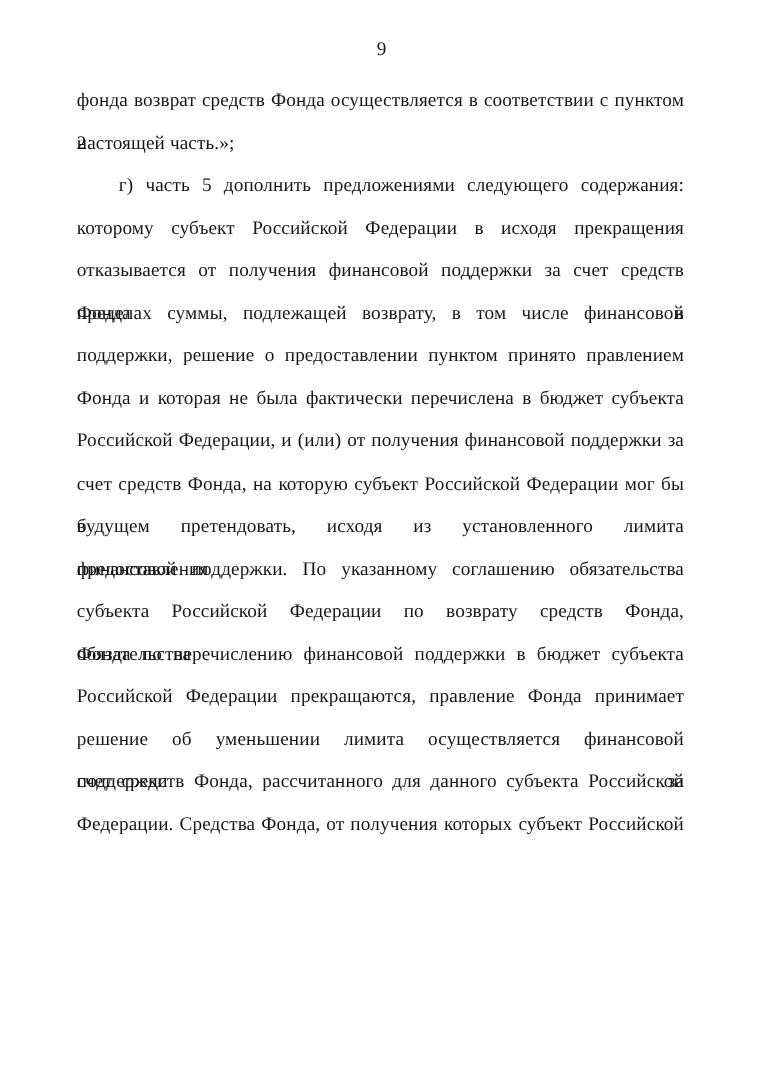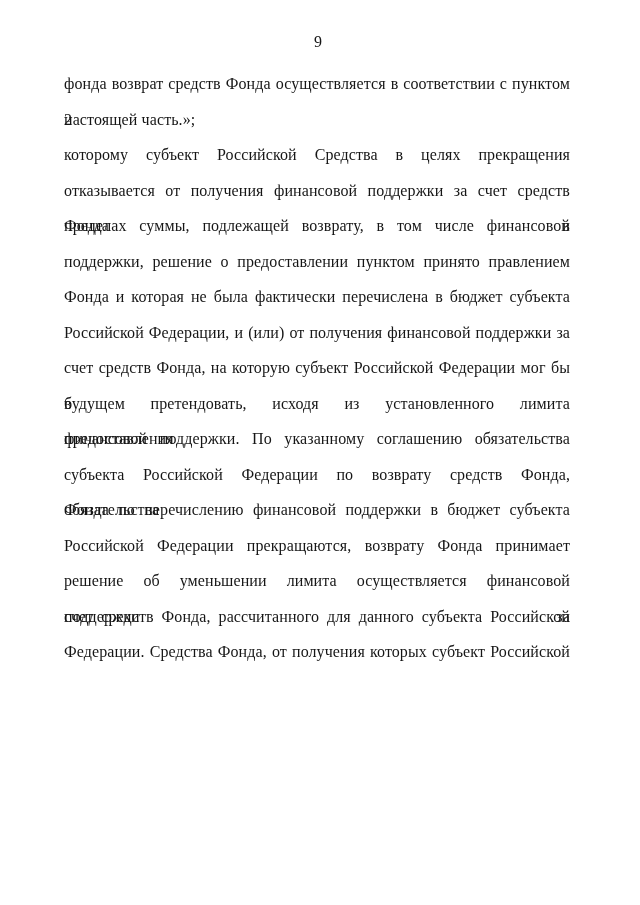--- a/index.html
+++ b/index.html
@@ -48,29 +48,30 @@
   }
 </style>
 </head>
 <body>
 
 <div class="page">
   <div class="page-number">9</div>
   <div class="content">
     <div class="line">фонда возврат средств Фонда осуществляется в соответствии с пунктом 2</div>
     <div class="line para-end">настоящей часть.»;</div>
-    <div class="line">которому субъект Российской Средства в целях прекращения</div>
+    <div class="line indent">г) часть 5 дополнить предложениями следующего содержания:</div>
+    <div class="line">которому субъект Российской Федерации в исходя прекращения</div>
     <div class="line">отказывается от получения финансовой поддержки за счет средств Фонда в</div>
     <div class="line">пределах суммы, подлежащей возврату, в том числе финансовой</div>
     <div class="line">поддержки, решение о предоставлении пунктом принято правлением</div>
     <div class="line">Фонда и которая не была фактически перечислена в бюджет субъекта</div>
     <div class="line">Российской Федерации, и (или) от получения финансовой поддержки за</div>
     <div class="line">счет средств Фонда, на которую субъект Российской Федерации мог бы в</div>
     <div class="line">будущем претендовать, исходя из установленного лимита предоставления</div>
     <div class="line">финансовой поддержки. По указанному соглашению обязательства</div>
     <div class="line">субъекта Российской Федерации по возврату средств Фонда, обязательства</div>
     <div class="line">Фонда по перечислению финансовой поддержки в бюджет субъекта</div>
-    <div class="line">Российской Федерации прекращаются, возврату Фонда принимает</div>
+    <div class="line">Российской Федерации прекращаются, правление Фонда принимает</div>
     <div class="line">решение об уменьшении лимита осуществляется финансовой поддержки за</div>
     <div class="line">счет средств Фонда, рассчитанного для данного субъекта Российской</div>
     <div class="line">Федерации. Средства Фонда, от получения которых субъект Российской</div>
   </div>
 </div>
 
 </body></html>

